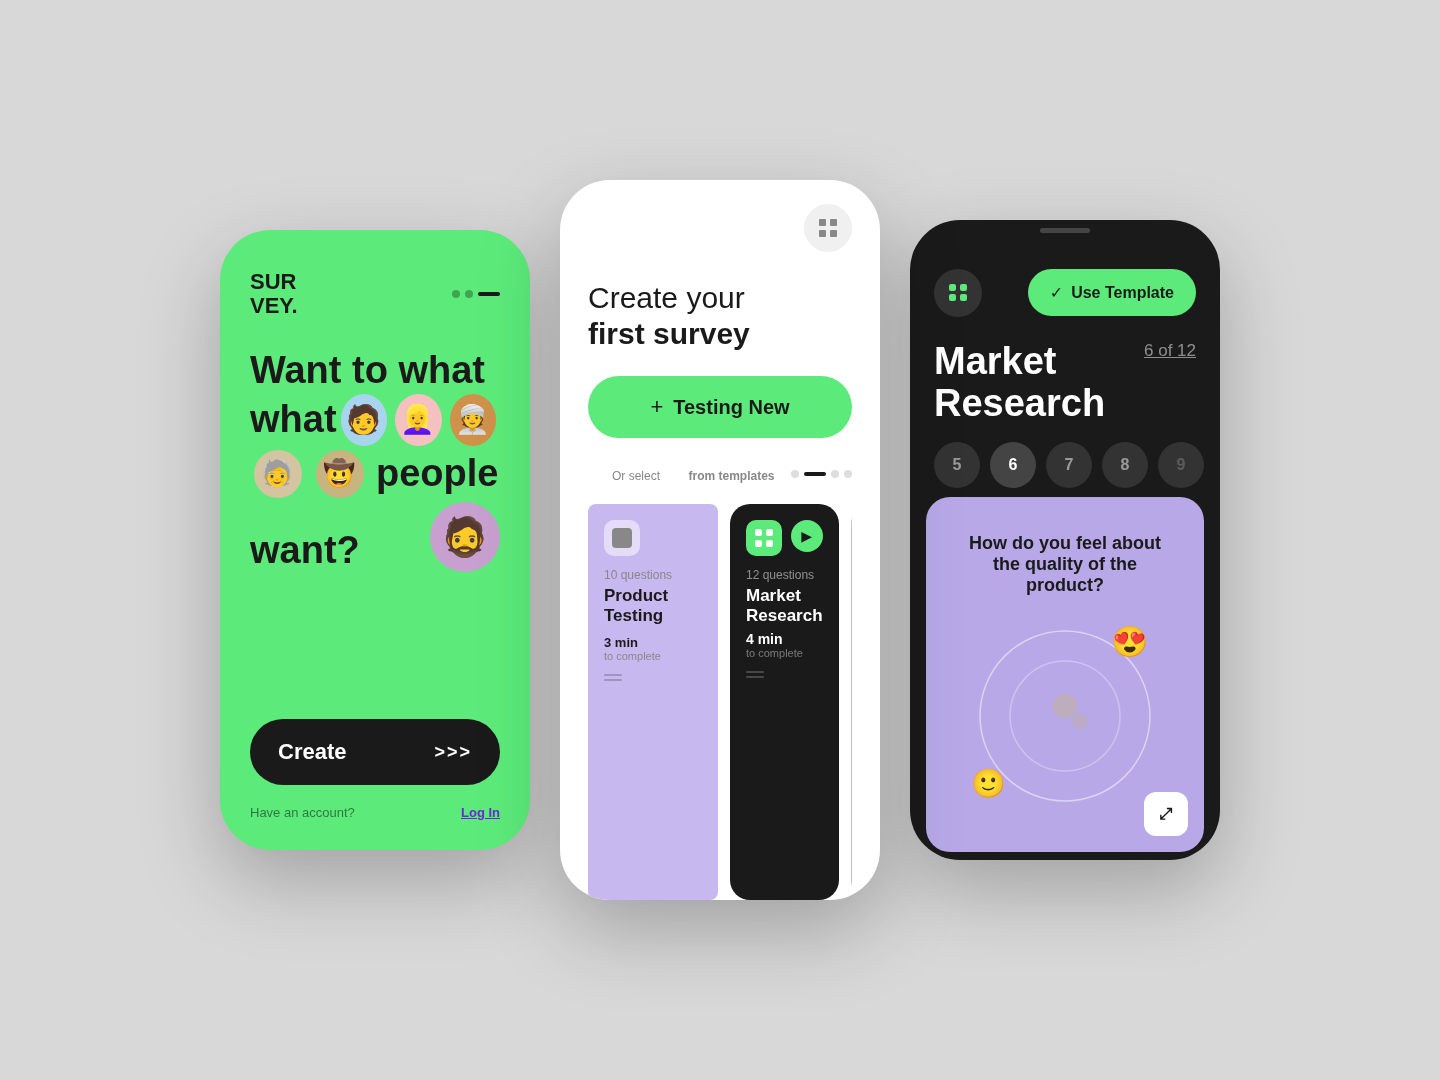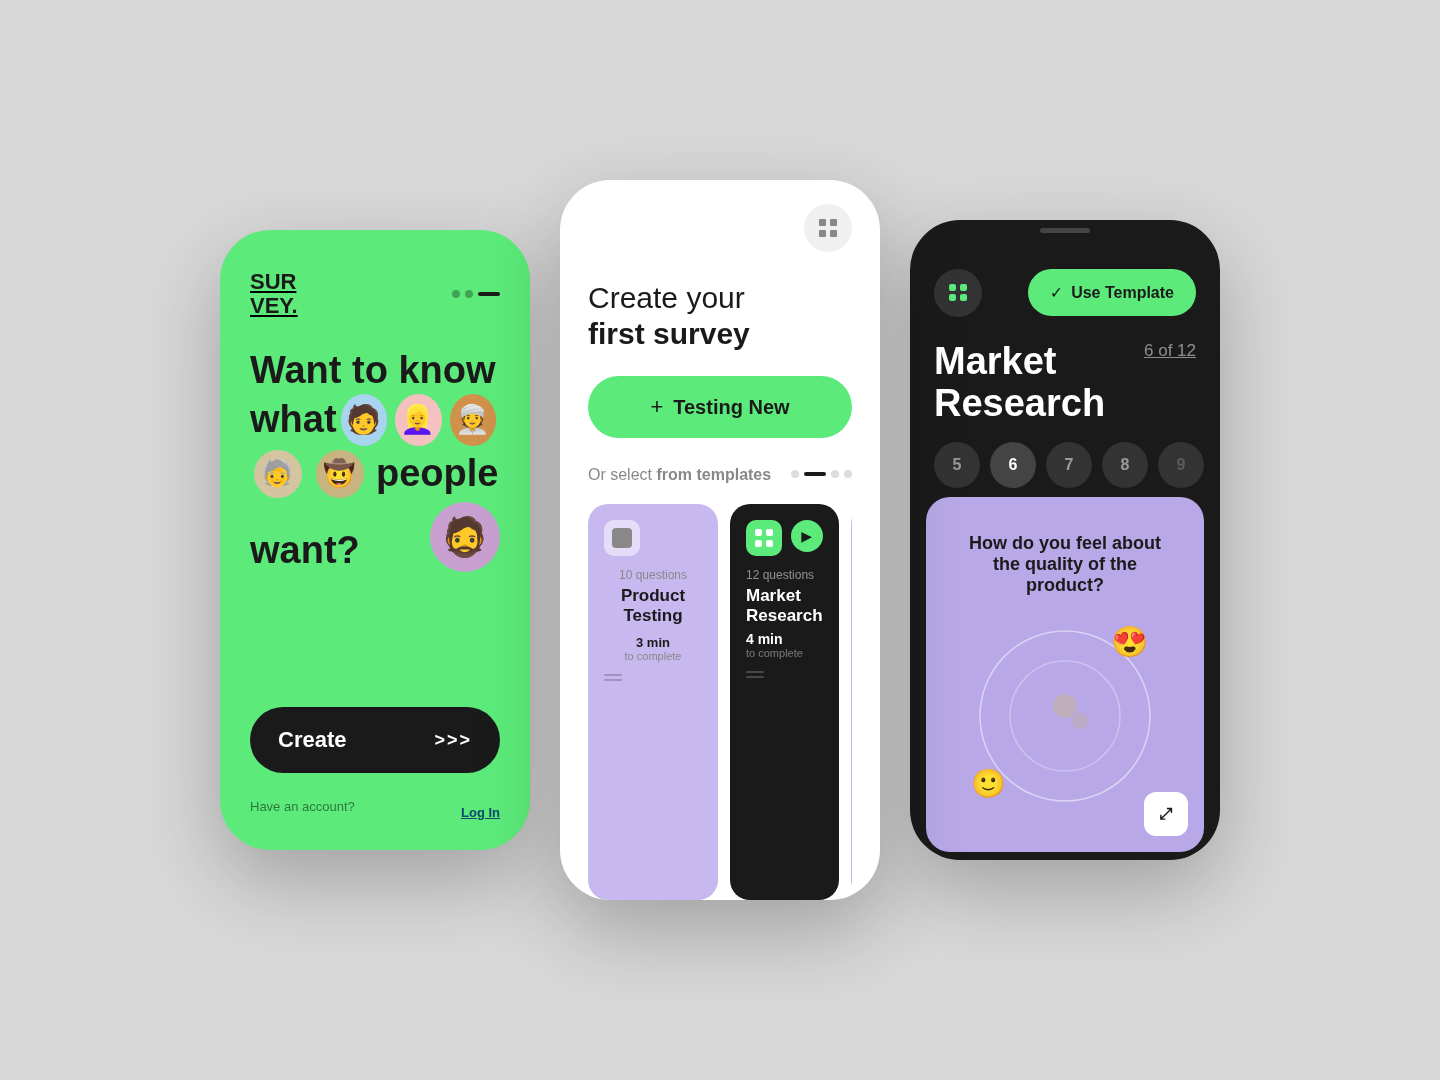--- a/index.html
+++ b/index.html
@@ -37,21 +37,20 @@
       padding: 40px 30px 30px;
       display: flex;
       flex-direction: column;
     }
 
     .phone-1-header {
       display: flex;
       justify-content: space-between;
       align-items: center;
       margin-bottom: 30px;
-      text-decoration: underline;
     }
 
     .logo {
       font-size: 22px;
       font-weight: 900;
       color: #1a1a1a;
       line-height: 1.1;
     }
 
     .header-dots {
@@ -135,24 +134,23 @@
       padding-top: 4px;
     }
 
     .footer-text {
       font-size: 13px;
       color: rgba(0,0,0,0.5);
     }
 
     .login-link {
       font-size: 13px;
-      color: #0c4a6e;
+      color: #6d28d9;
       font-weight: 600;
       text-decoration: underline;
-      margin-top: 12px;
     }
 
     
     .phone-2 {
       width: 320px;
       height: 720px;
       background: white;
       padding: 24px 28px 0;
       display: flex;
       flex-direction: column;
@@ -227,22 +225,23 @@
     }
 
     .or-select-row {
       display: flex;
       justify-content: space-between;
       align-items: flex-start;
       margin-bottom: 20px;
     }
 
     .or-select-text {
-      font-size: 16px;
+      font-size: 12px;
       color: #888;
+      margin-left: 24px;
     }
 
     .template-dots {
       display: flex;
       align-items: center;
       gap: 5px;
       margin-top: 4px;
     }
 
     .t-dot {
@@ -264,26 +263,25 @@
       gap: 12px;
       overflow: hidden;
       flex: 1;
     }
 
     
     .template-card-purple {
       width: 130px;
       min-width: 130px;
       background: #c8b8f0;
-      border-radius: 20px;
+      border-radius: 8px;
       padding: 16px;
       display: flex;
       flex-direction: column;
       position: relative;
-      text-align: center;
     }
 
     .template-card-dark {
       flex: 1;
       background: #1a1a1a;
       border-radius: 20px;
       padding: 16px;
       display: flex;
       flex-direction: column;
       position: relative;
@@ -568,21 +566,21 @@
       <div class="logo">SUR<br>VEY.</div>
       <div class="header-dots">
         <div class="dot-sm"></div>
         <div class="dot-sm"></div>
         <div class="dash-sm"></div>
       </div>
     </div>
 
     <div class="hero-text">
       <div style="font-size:38px; font-weight:900; color:#1a1a1a; line-height:1.2;">
-        <span>Want to know</span>
+        <span>Want to what</span>
       </div>
       <div class="hero-line">
         <span style="font-size:38px; font-weight:700; color:#1a1a1a;">what</span>
         <span class="inline-avatar blue">🧑</span>
         <span class="inline-avatar pink">👱‍♀️</span>
         <span class="inline-avatar dark">👳</span>
       </div>
       <div class="hero-line" style="margin-top:4px;">
         <span style="display:flex;gap:6px;align-items:center;margin-right:8px;">
           <span class="inline-avatar avatar-old" style="width:48px;height:48px;font-size:26px;">🧓</span>

